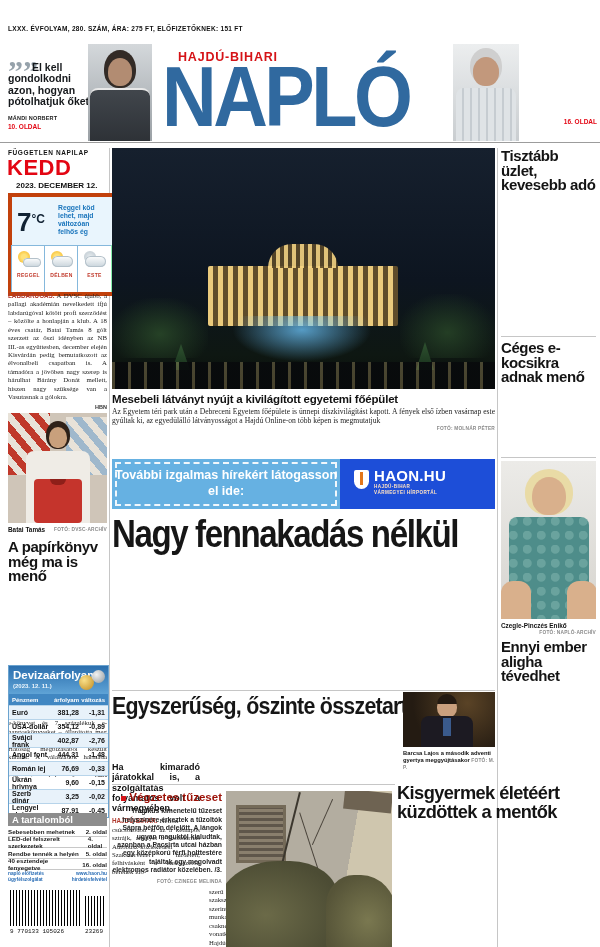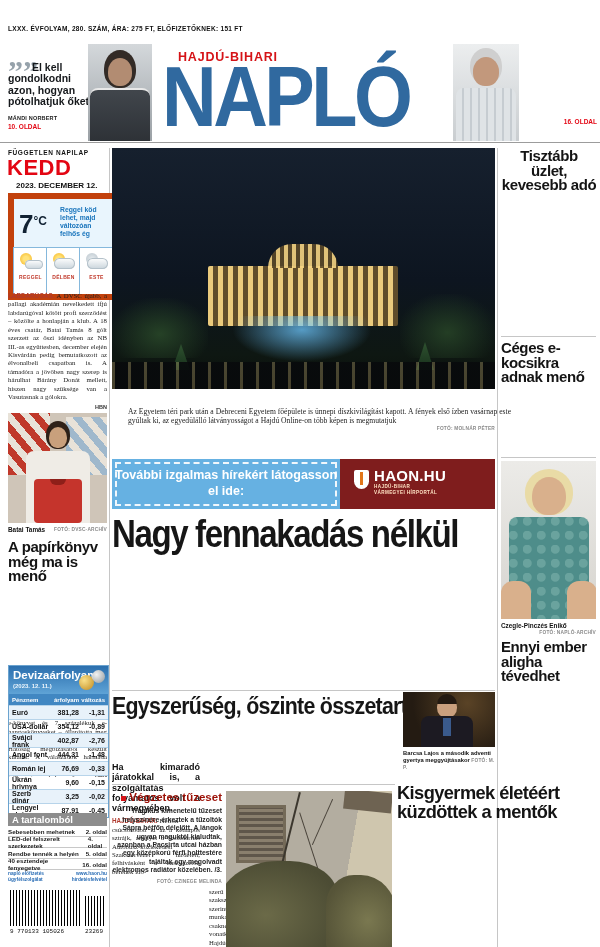--- a/index.html
+++ b/index.html
@@ -19,21 +19,21 @@
   .logo{font:bold 86px/0.95 "Liberation Sans",sans-serif;color:#30699f;letter-spacing:-4px;
         transform:scaleX(.88);transform-origin:0 0;}
   .teaser{font:bold 11px/1.07 "Liberation Sans",sans-serif;color:#141414;text-align:right;letter-spacing:-.2px;}
   .portrait{position:absolute;overflow:hidden;}
   .p-head{position:absolute;border-radius:50% 50% 45% 45%;}
   .p-body{position:absolute;border-radius:8px 8px 0 0;}
   
   .lbl{font:bold 6.5px "Liberation Sans",sans-serif;letter-spacing:.6px;color:#111;}
   .day{font:bold 22px/1 "Liberation Sans",sans-serif;color:#e30613;letter-spacing:.5px;}
   .date{font:bold 8px "Liberation Sans",sans-serif;color:#111;}
-  .wbox{position:absolute;border:6px solid #c2410c;background:#86efac;}
+  .wbox{position:absolute;border:4px solid #c2410c;background:#86efac;padding-left:20px;}
   .wtop{position:absolute;left:0;top:0;right:0;height:48px;background:#e9f5fd;}
   .wtemp{font:bold 26px/1 "Liberation Sans",sans-serif;color:#123;}
   .wunit{font:bold 12px "Liberation Sans",sans-serif;vertical-align:8px;}
   .wdesc{font:bold 6.8px/1.2 "Liberation Sans",sans-serif;color:#1a75bc;}
   .wcell{position:absolute;top:48px;height:46px;border-top:1px solid #85b8dc;border-left:1px solid #85b8dc;background:#fff;text-align:center;}
   .wlabel{font:bold 5px "Liberation Sans",sans-serif;color:#c0392b;letter-spacing:.3px;margin-top:2px;}
   .wicon{position:relative;width:26px;height:20px;margin:4px auto 0;}
   .sun{position:absolute;left:2px;top:1px;width:12px;height:12px;border-radius:50%;
        background:radial-gradient(circle,#ffe27a 30%,#f5b31c 100%);}
   .cloud{position:absolute;left:7px;top:8px;width:18px;height:9px;border-radius:8px;
@@ -64,26 +64,26 @@
   
   .conthead{background:#8d8d8d;color:#fff;font:bold 9.5px/13px "Liberation Sans",sans-serif;padding-left:4px;height:13px;}
   .controw{display:flex;justify-content:space-between;align-items:center;height:10px;
            border-bottom:1px solid #c8c8c8;font:bold 6.2px "Liberation Sans",sans-serif;color:#1a1a1a;}
   .pub{font:bold 4.8px/1.3 "Liberation Sans",sans-serif;color:#2a6db5;}
   .bars{position:absolute;background:repeating-linear-gradient(90deg,#000 0 1px,#fff 1px 3px,#000 3px 4px,#fff 4px 6px);}
   .bcnum{font:6px "Liberation Mono",monospace;color:#111;}
   
   .photo{position:absolute;overflow:hidden;}
   .capb{font:bold 11.5px "Liberation Sans",sans-serif;color:#121212;letter-spacing:-.2px;}
-  .capt{font:7.6px/1.25 "Liberation Serif",serif;color:#1d1d1d;text-align:justify;margin-left:16px;}
+  .capt{font:7.6px/1.25 "Liberation Serif",serif;color:#1d1d1d;text-align:justify;}
   .banner{position:absolute;display:flex;}
   .banL{width:228px;background:#66b1e2;position:relative;}
   .banL .dash{position:absolute;inset:3px;border:2px dashed rgba(255,255,255,.9);}
   .banLtext{position:relative;text-align:center;font:bold 12.5px/1.25 "Liberation Sans",sans-serif;color:#fff;padding-top:9px;}
-  .banR{width:155px;background:#7f1d1d;position:relative;}
+  .banR{width:155px;background:#1d4ed8;position:relative;}
   .shield{position:absolute;left:14px;top:11px;width:15px;height:19px;background:#fff;border-radius:2px 2px 8px 8px;}
   .shield:after{content:"";position:absolute;left:6px;top:2px;width:3px;height:13px;background:#e2761b;}
   .haon{position:absolute;left:34px;top:8px;font:bold 15px "Liberation Sans",sans-serif;color:#fff;letter-spacing:.3px;}
   .haonsub{position:absolute;left:34px;top:25px;font:bold 4.6px/1.35 "Liberation Sans",sans-serif;color:#ffe3c4;letter-spacing:.4px;}
   .h-main{font:bold 38px/1 "Liberation Sans",sans-serif;letter-spacing:-1.6px;color:#161616;
           transform:scaleX(.87);transform-origin:0 0;white-space:nowrap;}
   .h-mid{font:bold 23px/1 "Liberation Sans",sans-serif;letter-spacing:-.8px;color:#161616;
          transform:scaleX(.93);transform-origin:0 0;white-space:nowrap;}
   .lead{font:bold 9px/1.14 "Liberation Sans",sans-serif;color:#101010;margin:0 0 4px 0;}
   .firetitle{font:bold 11.5px/1.05 "Liberation Sans",sans-serif;color:#9c1006;}
@@ -267,20 +267,21 @@
   <div class="photo" style="left:112px;top:148px;width:383px;height:241px;background:linear-gradient(#16202e 0%,#0d1520 55%,#0e1712 86%,#0a0e0a 100%);">
     <i class="abs" style="left:96px;top:118px;width:190px;height:60px;background:repeating-linear-gradient(90deg,rgba(246,212,130,.95) 0 5px,rgba(104,82,44,.9) 5px 10px);border-radius:2px;"></i>
     <i class="abs" style="left:156px;top:96px;width:70px;height:24px;background:repeating-linear-gradient(90deg,rgba(246,212,130,.9) 0 4px,rgba(90,72,40,.9) 4px 8px);border-radius:40px 40px 0 0;"></i>
     <i class="abs" style="left:120px;top:168px;width:140px;height:46px;background:radial-gradient(ellipse at 50% 30%,rgba(110,200,255,.75),rgba(110,200,255,0) 70%);"></i>
     <i class="abs" style="left:0;top:150px;width:96px;height:60px;background:radial-gradient(ellipse at 50% 60%,rgba(40,70,40,.9),rgba(10,16,10,0) 75%);"></i>
     <i class="abs" style="left:288px;top:146px;width:95px;height:64px;background:radial-gradient(ellipse at 50% 60%,rgba(38,66,38,.9),rgba(10,16,10,0) 75%);"></i>
     <i class="abs" style="left:60px;top:196px;width:18px;height:26px;background:linear-gradient(#2f5230,#17301b);clip-path:polygon(50% 0,100% 100%,0 100%);"></i>
     <i class="abs" style="left:304px;top:194px;width:18px;height:28px;background:linear-gradient(#2f5230,#17301b);clip-path:polygon(50% 0,100% 100%,0 100%);"></i>
     <i class="abs" style="left:0;top:214px;width:383px;height:27px;background:repeating-linear-gradient(90deg,rgba(255,220,150,.25) 0 3px,rgba(8,10,12,.9) 3px 16px);"></i>
   </div>
+  <div class="abs capb" style="left:112px;top:393px;">Mesebeli látványt nyújt a kivilágított egyetemi főépület</div>
   <div class="abs capt" style="left:112px;top:407px;width:383px;">Az Egyetem téri park után a Debreceni Egyetem főépülete is ünnepi díszkivilágítást kapott. A fények első ízben vasárnap este gyúltak ki, az egyedülálló látványosságot a Hajdú Online-on több képen is megmutatjuk</div>
   <div class="abs credit" style="left:395px;top:426px;width:100px;text-align:right;">FOTÓ: MOLNÁR PÉTER</div>
 
   <div class="banner" style="left:112px;top:459px;width:383px;height:50px;">
     <div class="banL">
       <div class="dash"></div>
       <div class="banLtext">További izgalmas hírekért látogasson el ide:</div>
     </div>
     <div class="banR">
       <i class="shield"></i>
@@ -322,21 +323,21 @@
     <i class="abs" style="left:62px;top:0;width:2px;height:90px;background:#3c372e;transform:rotate(14deg);"></i>
     <i class="abs" style="left:84px;top:20px;width:1px;height:70px;background:#4a443a;transform:rotate(-18deg);"></i>
     <i class="abs" style="left:96px;top:6px;width:1px;height:50px;background:#4a443a;transform:rotate(24deg);"></i>
     <i class="abs" style="left:-8px;top:70px;width:120px;height:90px;background:radial-gradient(ellipse at 40% 60%,#6b6a48,#4c4c34 75%);border-radius:50% 40% 10% 10%;"></i>
     <i class="abs" style="left:100px;top:84px;width:70px;height:76px;background:radial-gradient(ellipse at 60% 60%,#7a7850,#565438 75%);border-radius:40% 50% 0 10%;"></i>
     <i class="abs" style="left:118px;top:0;width:48px;height:20px;background:#6e6352;transform:rotate(6deg);"></i>
   </div>
 
   <div class="abs t19" style="left:397px;top:784px;width:205px;transform:scaleX(.96);transform-origin:0 0;">Kisgyermek életéért küzdöttek a mentők</div>
 
-  <div class="abs t15" style="left:501px;top:149px;width:96px;text-align:center;">Tisztább üzlet, kevesebb adó</div>
+  <div class="abs t15" style="left:501px;top:149px;width:96px;">Tisztább üzlet, kevesebb adó</div>
 
   <div class="hline" style="left:501px;top:336px;width:95px;"></div>
 
   <div class="abs t15" style="left:501px;top:341px;width:96px;">Céges e-kocsikra adnak menő</div>
 
   <div class="hline" style="left:501px;top:457px;width:95px;"></div>
 
   <div class="photo" style="left:501px;top:461px;width:95px;height:158px;background:linear-gradient(#ecebe8,#d6d4cf);">
     <i class="abs p-head" style="left:24px;top:8px;width:48px;height:46px;background:#e9dba6;"></i>
     <i class="abs p-head" style="left:31px;top:16px;width:34px;height:38px;background:#d9b08c;"></i>

